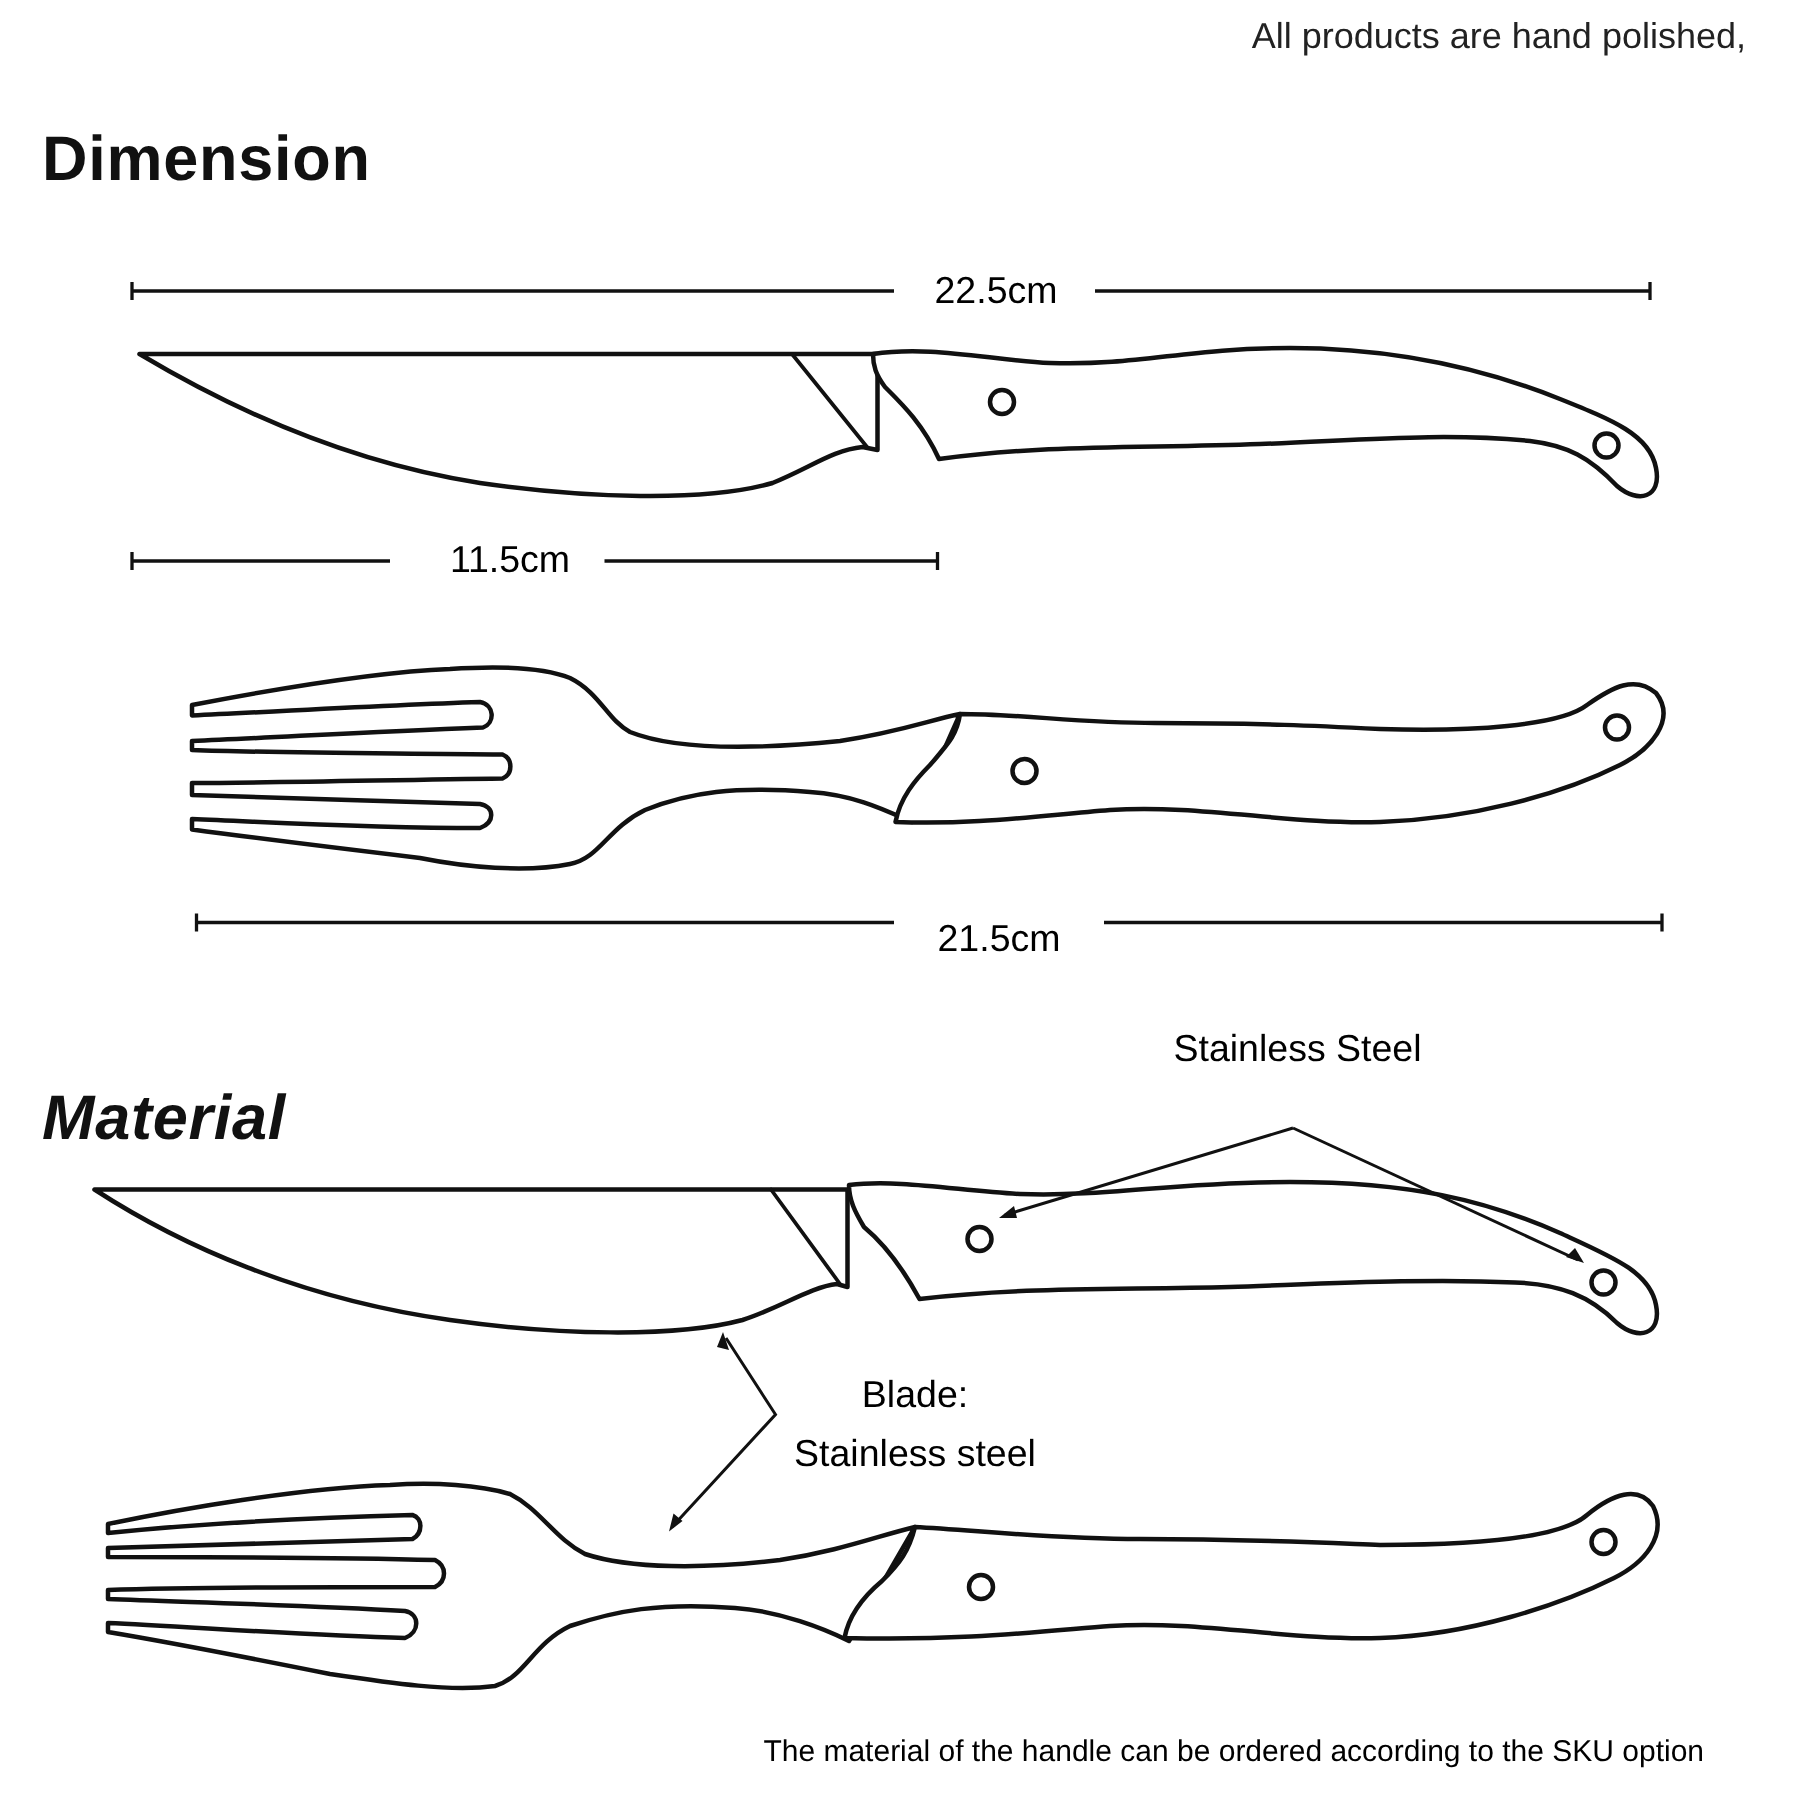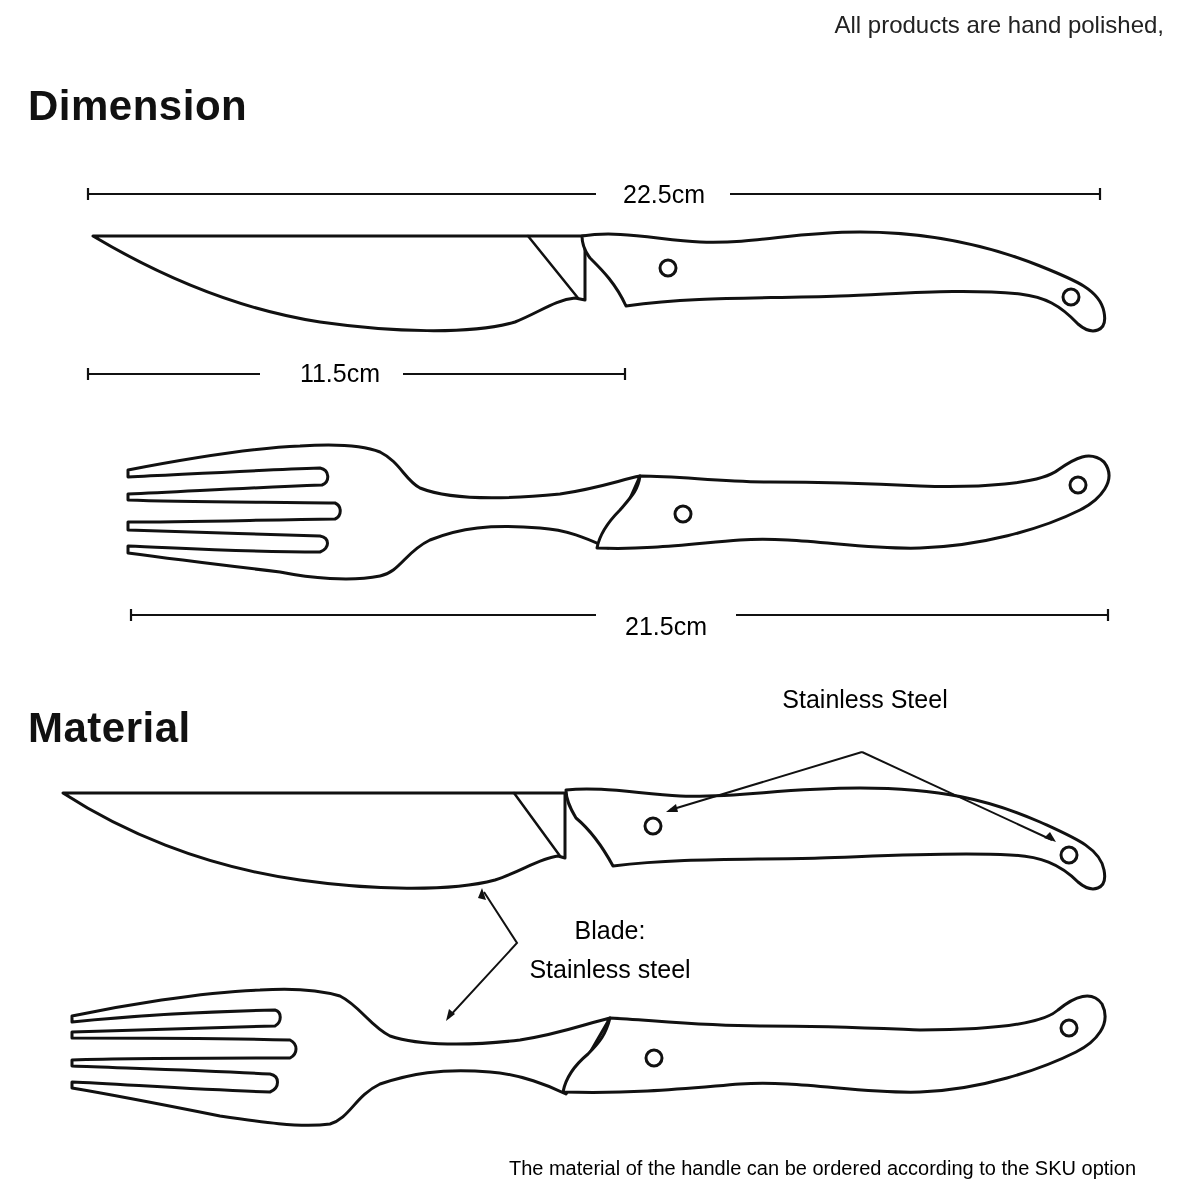--- a/index.html
+++ b/index.html
@@ -16,21 +16,21 @@
   .arrow { stroke: #111; stroke-width: 2; fill: none; }
 </style>
 </head>
 <body>
 
 <div class="heading" style="left:28px; top:34px;margin-top:48px;">Dimension</div>
 <div class="note" style="right:36px; top:8px;margin-left:13px;">
   <div>All products are hand polished,</div>
 </div>
 
-<div class="heading" style="left:28px; top:704px;">Material</div>
+<div class="heading" style="left:28px; top:721px;font-style:italic;">Material</div>
 
 <svg class="art" width="1200" height="1200" viewBox="0 0 1200 1200">
 
   <g>
     <line class="ruler" x1="88" y1="194" x2="596" y2="194"></line>
     <line class="ruler" x1="730" y1="194" x2="1100" y2="194"></line>
     <line class="ruler" x1="88" y1="188" x2="88" y2="200"></line>
     <line class="ruler" x1="1100" y1="188" x2="1100" y2="200"></line>
   </g>
 

